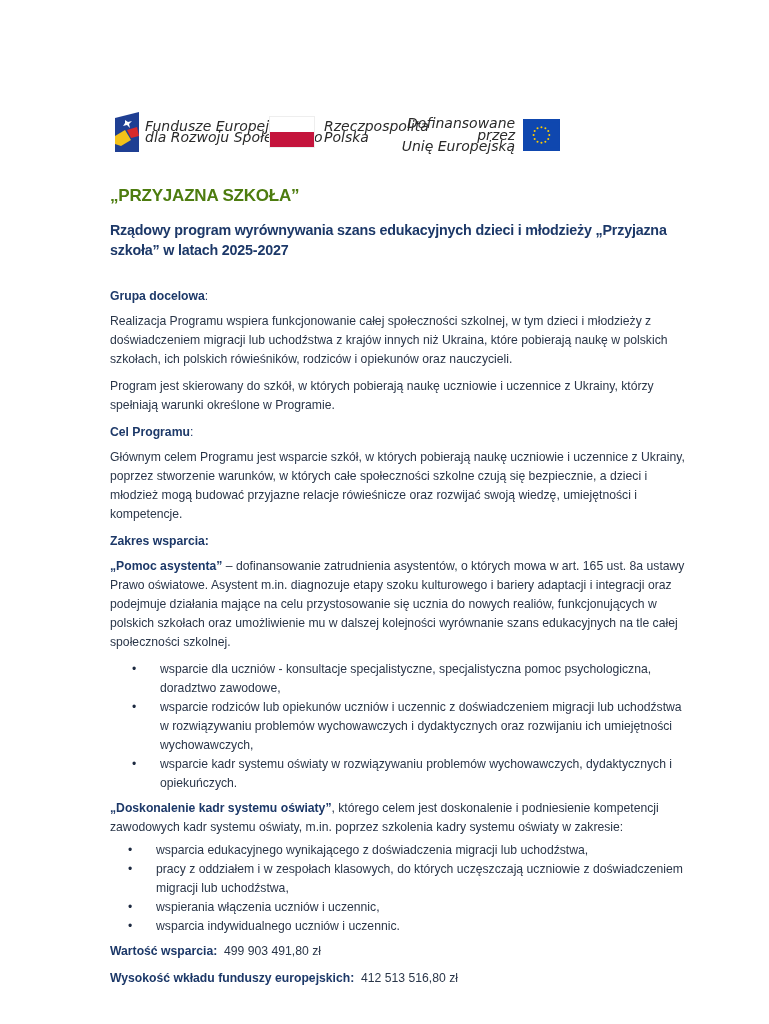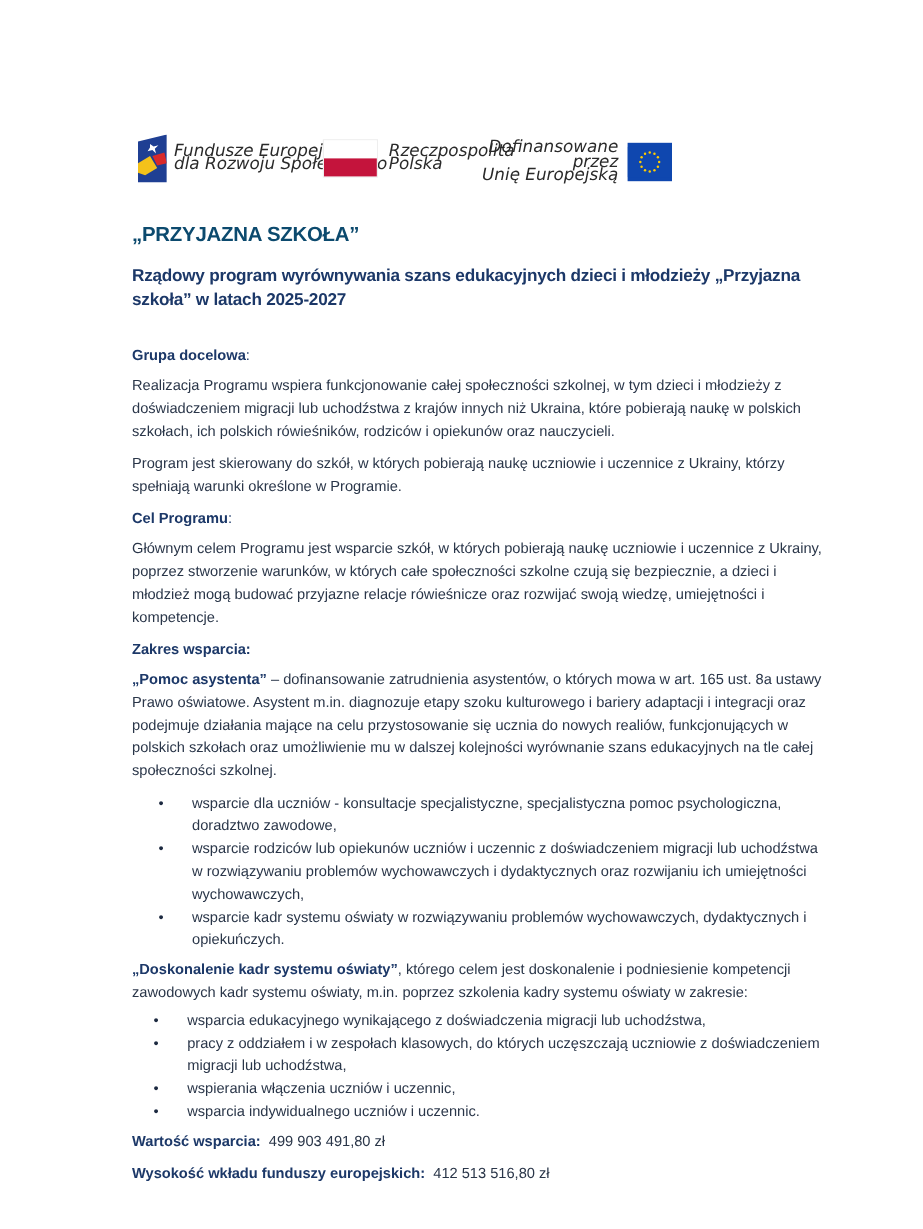--- a/index.html
+++ b/index.html
@@ -12,21 +12,21 @@
     .fe-icon { width: 24px; height: 40px; margin-right: 6px; }
     .pl-logo { left: 154px; top: 4px; }
     .pl-flag { width: 46px; height: 32px; margin-right: 9px; display: flex; flex-direction: column; border: 1px solid #eee; box-sizing: border-box; }
     .pl-flag .w { flex: 1; background: #fff; }
     .pl-flag .r { flex: 1; background: #c4143c; }
     .eu-logo { left: 282px; top: 6px; }
     .eu-logo .logo-text { text-align: right; margin-right: 8px; }
     .eu-flag { width: 47px; height: 32px; background: #0f47af; }
 
     .doc { position: absolute; left: 110px; top: 0; width: 570px; }
-    .title { position: absolute; top: 186px; left: 0; font-size: 17px; font-weight: bold; color: #0c4a6e; letter-spacing: -0.2px; margin: 0; }
+    .title { position: absolute; top: 186px; left: 0; font-size: 17px; font-weight: bold; color: #4d7c0f; letter-spacing: -0.2px; margin: 0; }
     .subtitle { position: absolute; top: 220px; left: 0; width: 570px; font-size: 14.3px; font-weight: bold; color: #1c3868; line-height: 20px; margin: 0; letter-spacing: -0.2px; }
 
     .body { position: absolute; top: 287px; left: 0; width: 580px; font-size: 12.2px; line-height: 19px; }
     .h { font-weight: bold; color: #1c3868; margin: 0 0 6px 0; }
     .h .colon { font-weight: normal; }
     .p { margin: 0 0 8px 0; }
     .b { font-weight: bold; color: #1c3868; text-align: center; }
     ul.bl { list-style: none; margin: 4px 0 6px 0; padding: 0; }
     ul.bl li { position: relative; padding-left: 50px; }
     ul.bl li .dot { position: absolute; left: 22px; top: 0; color: #1c2940; }

